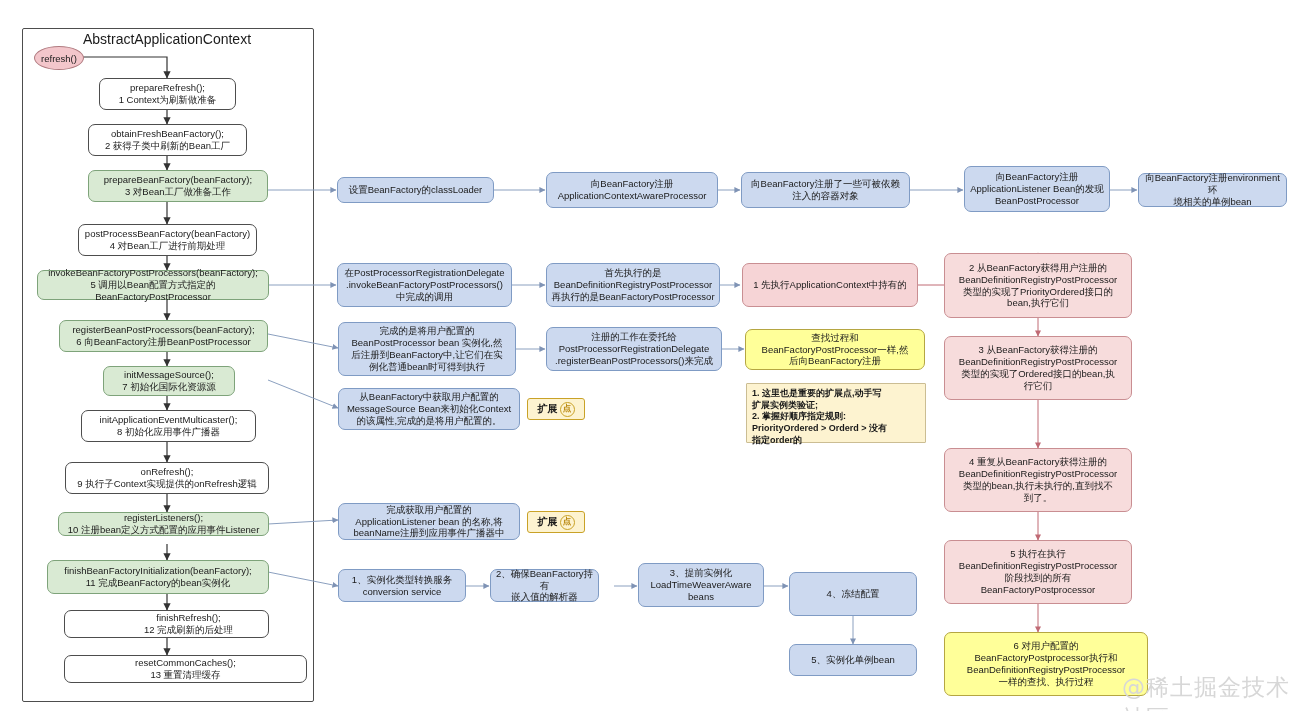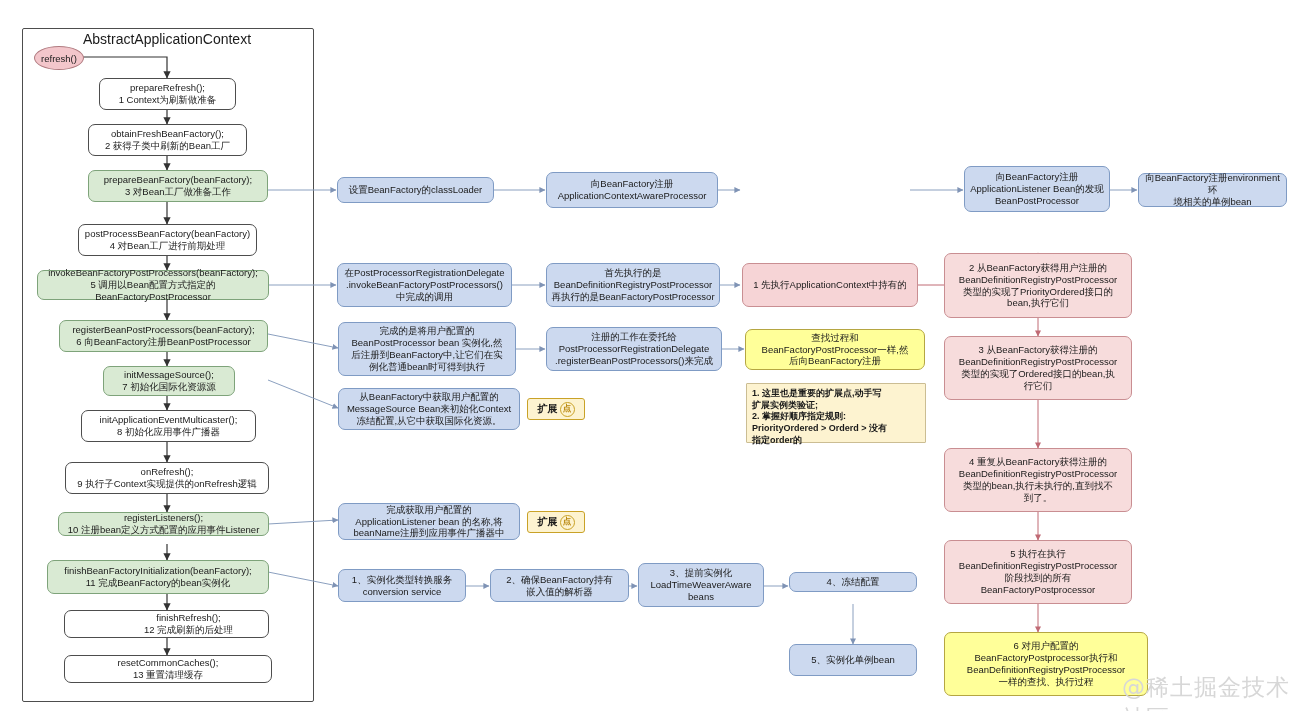--- a/index.html
+++ b/index.html
@@ -202,34 +202,38 @@
   <div class="node n-green" style="left:47px;top:560px;width:222px;height:34px;">
     <span>finishBeanFactoryInitialization(beanFactory);
 11 完成BeanFactory的bean实例化</span>
     </div>
 
   <div class="node n-white" style="left:64px;top:610px;width:205px;height:28px;padding-left:48px;">
     <span>finishRefresh();
 12 完成刷新的后处理</span>
     </div>
 
-  <div class="node n-white" style="left:64px;top:655px;width:208px;height:28px;">
+  <div class="node n-white" style="left:64px;top:655px;width:243px;height:28px;">
     <span>resetCommonCaches();
 13 重置清理缓存</span>
     </div>
 
   <div class="node n-blue" style="left:337px;top:177px;width:157px;height:26px;">
     <span>设置BeanFactory的classLoader</span>
     </div>
 
   <div class="node n-blue" style="left:546px;top:172px;width:172px;height:36px;">
     <span>向BeanFactory注册
 ApplicationContextAwareProcessor</span>
     </div>
 
+  <div class="node n-blue" style="left:741px;top:172px;width:169px;height:36px;">
+    <span>向BeanFactory注册了一些可被依赖
+注入的容器对象</span>
+    </div>
 
   <div class="node n-blue" style="left:964px;top:166px;width:146px;height:46px;">
     <span>向BeanFactory注册
 ApplicationListener Bean的发现
 BeanPostProcessor</span>
     </div>
 
   <div class="node n-blue" style="left:1138px;top:173px;width:149px;height:34px;">
     <span>向BeanFactory注册environment环
 境相关的单例bean</span>
@@ -301,21 +305,21 @@
 
   <div class="node n-yellow" style="left:745px;top:329px;width:180px;height:41px;">
     <span>查找过程和
 BeanFactoryPostProcessor一样,然
 后向BeanFactory注册</span>
     </div>
 
   <div class="node n-blue" style="left:338px;top:388px;width:182px;height:42px;">
     <span>从BeanFactory中获取用户配置的
 MessageSource Bean来初始化Context
-冻结配置,从它中获取国际化资源。</span>
+的该属性,完成的是将用户配置的。</span>
     </div>
 
   <div class="ext-badge" style="left:527px;top:398px;width:58px;height:22px;">
     <span>扩展</span>
     <span class="dot">点</span>
   </div>
 
   <div class="note" style="left:746px;top:383px;width:180px;height:60px;">1. 这里也是重要的扩展点,动手写
 扩展实例类验证;
 2. 掌握好顺序指定规则:
@@ -331,32 +335,32 @@
   <div class="ext-badge" style="left:527px;top:511px;width:58px;height:22px;">
     <span>扩展</span>
     <span class="dot">点</span>
   </div>
 
   <div class="node n-blue" style="left:338px;top:569px;width:128px;height:33px;">
     <span>1、实例化类型转换服务
 conversion service</span>
     </div>
 
-  <div class="node n-blue" style="left:490px;top:569px;width:139px;height:33px;">
+  <div class="node n-blue" style="left:490px;top:569px;width:109px;height:33px;">
     <span>2、确保BeanFactory持有
 嵌入值的解析器</span>
     </div>
 
   <div class="node n-blue" style="left:638px;top:563px;width:126px;height:44px;">
     <span>3、提前实例化
 LoadTimeWeaverAware
 beans</span>
     </div>
 
-  <div class="node n-blue" style="left:789px;top:572px;width:128px;height:20px;">
+  <div class="node n-blue" style="left:789px;top:572px;width:128px;height:44px;">
     <span>4、冻结配置</span>
     </div>
 
   <div class="node n-blue" style="left:789px;top:644px;width:128px;height:32px;">
     <span>5、实例化单例bean</span>
     </div>
 
   <div class="watermark" style="left:1122px;top:672px;">@稀土掘金技术社区</div>
 
 </div>

